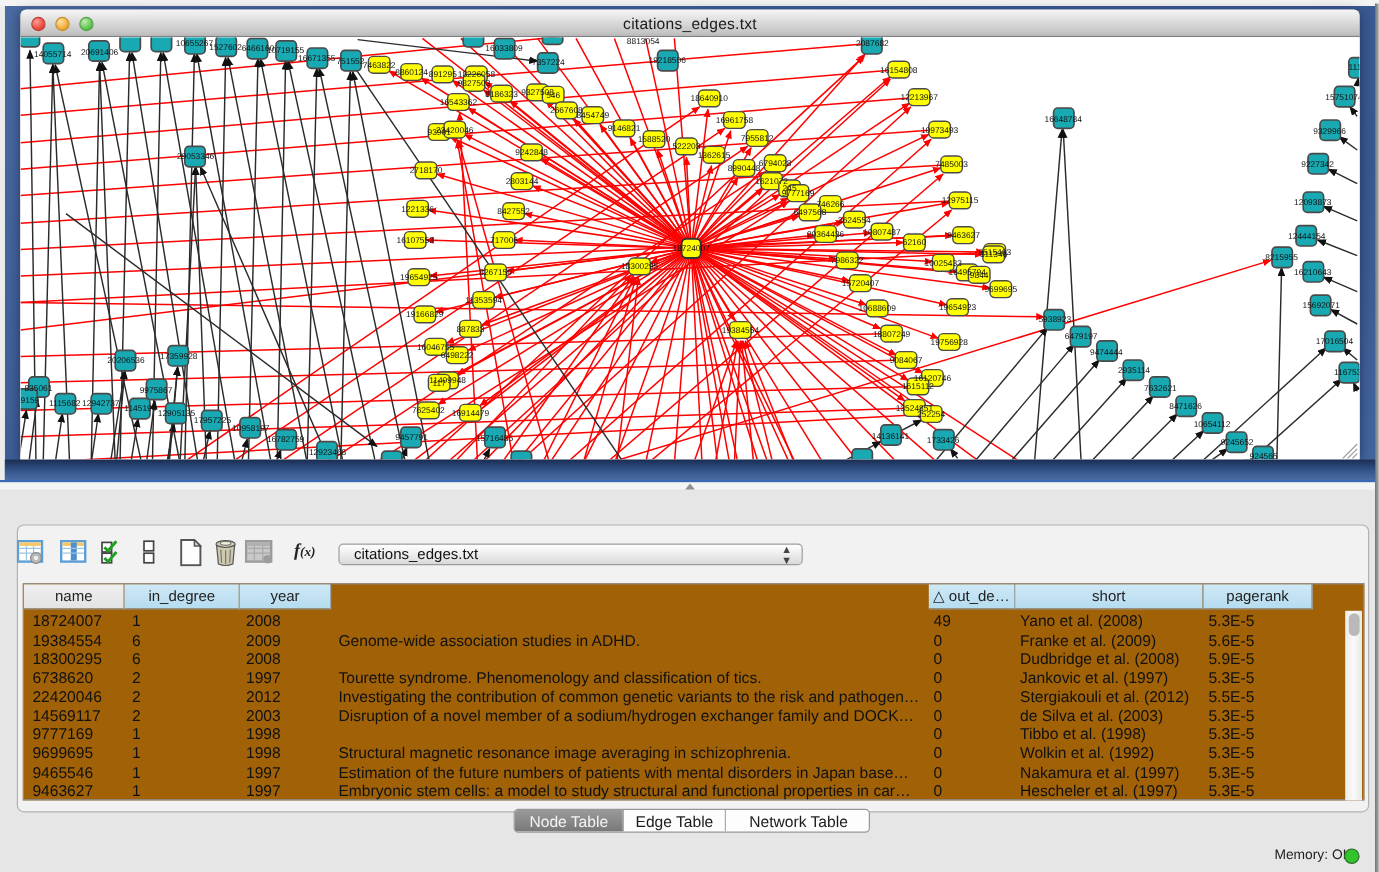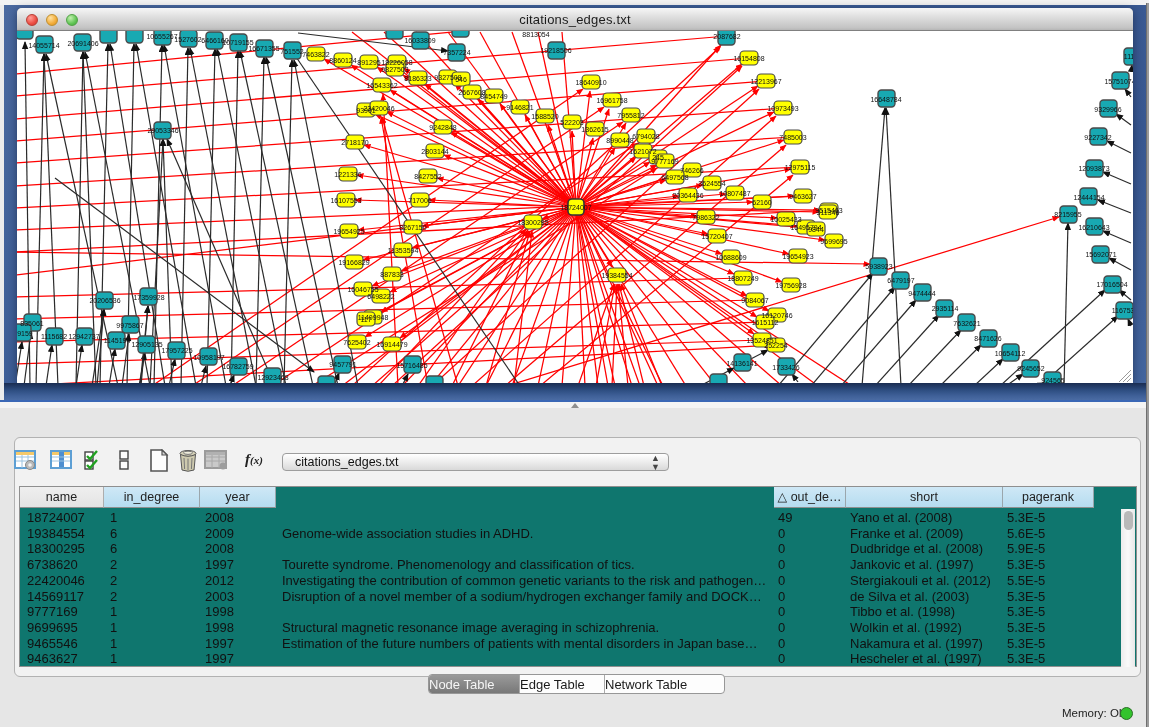--- a/index.html
+++ b/index.html
@@ -31,33 +31,33 @@
 #tp-x{position:absolute;left:1123px;top:3px;font-size:15px;font-weight:900;color:#000}
 #container{position:absolute;left:14px;top:37px;width:1127px;height:240px;background:#f2f2f2;
  border:1px solid #b2b2b2;border-radius:6px}
 
 #toolbar{position:absolute;left:-1px;top:10px;height:30px;width:1100px}
 .ico{position:absolute;top:1px}
 #combo{position:absolute;left:268px;top:5px;width:387px;height:18px;border:1px solid #9d9d9d;border-radius:4px;
  background:linear-gradient(#ffffff,#e9e9e9 60%,#d9d9d9);font-size:12.5px;color:#111;line-height:17px;padding-left:12px}
 #combo .arr{position:absolute;right:8px;top:0;font-size:9px;color:#444;line-height:9px}
 
-#tbl{position:absolute;left:4px;top:48px;width:1118px;height:181px;background:#0f766e;border:1px solid #8f8f8f}
+#tbl{position:absolute;left:4px;top:48px;width:1118px;height:181px;background:#a16207;border:1px solid #8f8f8f}
 .hdr{position:absolute;top:0;height:21px;border-right:1px solid #9aa6ac;background:linear-gradient(#cfe8f6,#b5dcf0);
  font-size:12.5px;color:#222;text-align:center;line-height:21px;border-bottom:1px solid #8f8f8f}
 .hdr.grey{background:linear-gradient(#efefef,#e3e3e3);border-right:1px solid #adadad}
 .row{position:absolute;height:16px;font-size:13px;color:#111;white-space:nowrap;line-height:16px}
 .c{position:absolute;overflow:hidden;text-overflow:clip}
 
 #sbar{position:absolute;right:1px;top:22px;width:14px;height:158px;background:linear-gradient(90deg,#ececec,#fafafa 50%,#e8e8e8)}
 #sthumb{position:absolute;right:3px;top:24px;width:9px;height:19px;border-radius:5px;background:#b9b9b9}
 
 #tabs{position:absolute;left:428px;top:274px;width:297px;height:20px;border:1px solid #979797;border-radius:4px;
  background:#fdfdfd;overflow:hidden;font-size:13px}
-#tabs .seg{position:absolute;top:0;height:100%;text-align:left;line-height:19px;color:#1b1b1b}
+#tabs .seg{position:absolute;top:0;height:100%;text-align:center;line-height:19px;color:#1b1b1b}
 #tabs .sel{background:linear-gradient(#9a9a9a,#787878);color:#f5f5f5}
 #mem{position:absolute;left:1062px;top:307px;font-size:11.5px;color:#222}
 #memdot{position:absolute;left:1120px;top:307px;width:13px;height:13px;border-radius:50%;background:#33c32d;border:1px solid #2b6e28}
 </style></head>
 <body>
 <div id="stage">
   <div id="bluezone"></div>
   <div id="topstrip"></div>
     <div id="leftstrip"></div>
     <div id="botgrad"></div>
@@ -712,20 +712,21 @@
             <span class="c" style="left:185px;width:66px">1997</span>
             <span class="c" style="left:262px;width:490px">Estimation of the future numbers of patients with mental disorders in Japan base…</span>
             <span class="c" style="left:758px;width:64px">0</span>
             <span class="c" style="left:830px;width:150px">Nakamura et al. (1997)</span>
             <span class="c" style="left:987px;width:85px">5.3E-5</span>
           </div>
           <div class="row" style="top:164.3px;left:0;width:1100px">
             <span class="c" style="left:7px;width:76px">9463627</span>
             <span class="c" style="left:90px;width:80px">1</span>
             <span class="c" style="left:185px;width:66px">1997</span>
+            <span class="c" style="left:262px;width:490px">Embryonic stem cells: a model to study structural and functional properties in car…</span>
             <span class="c" style="left:758px;width:64px">0</span>
             <span class="c" style="left:830px;width:150px">Hescheler et al. (1997)</span>
             <span class="c" style="left:987px;width:85px">5.3E-5</span>
           </div>
         <div id="sbar"></div>
           <div id="sthumb"></div>
       </div>
     </div>
     <div id="tabs">
       <div class="seg sel" style="left:0;width:90px">Node Table</div>

